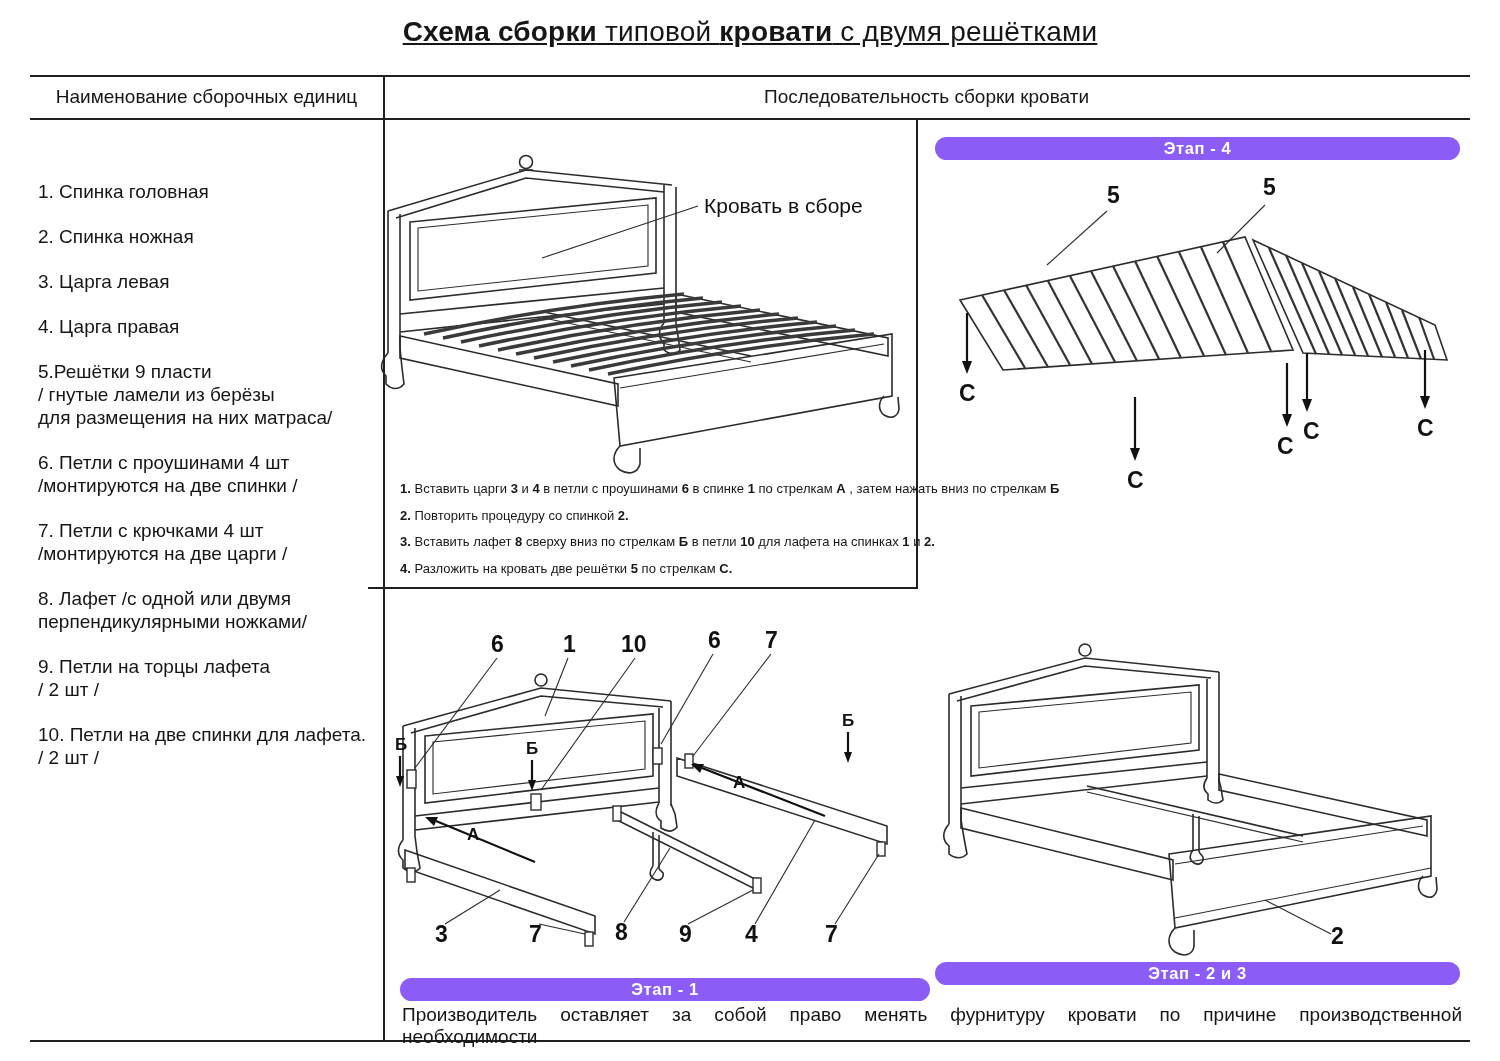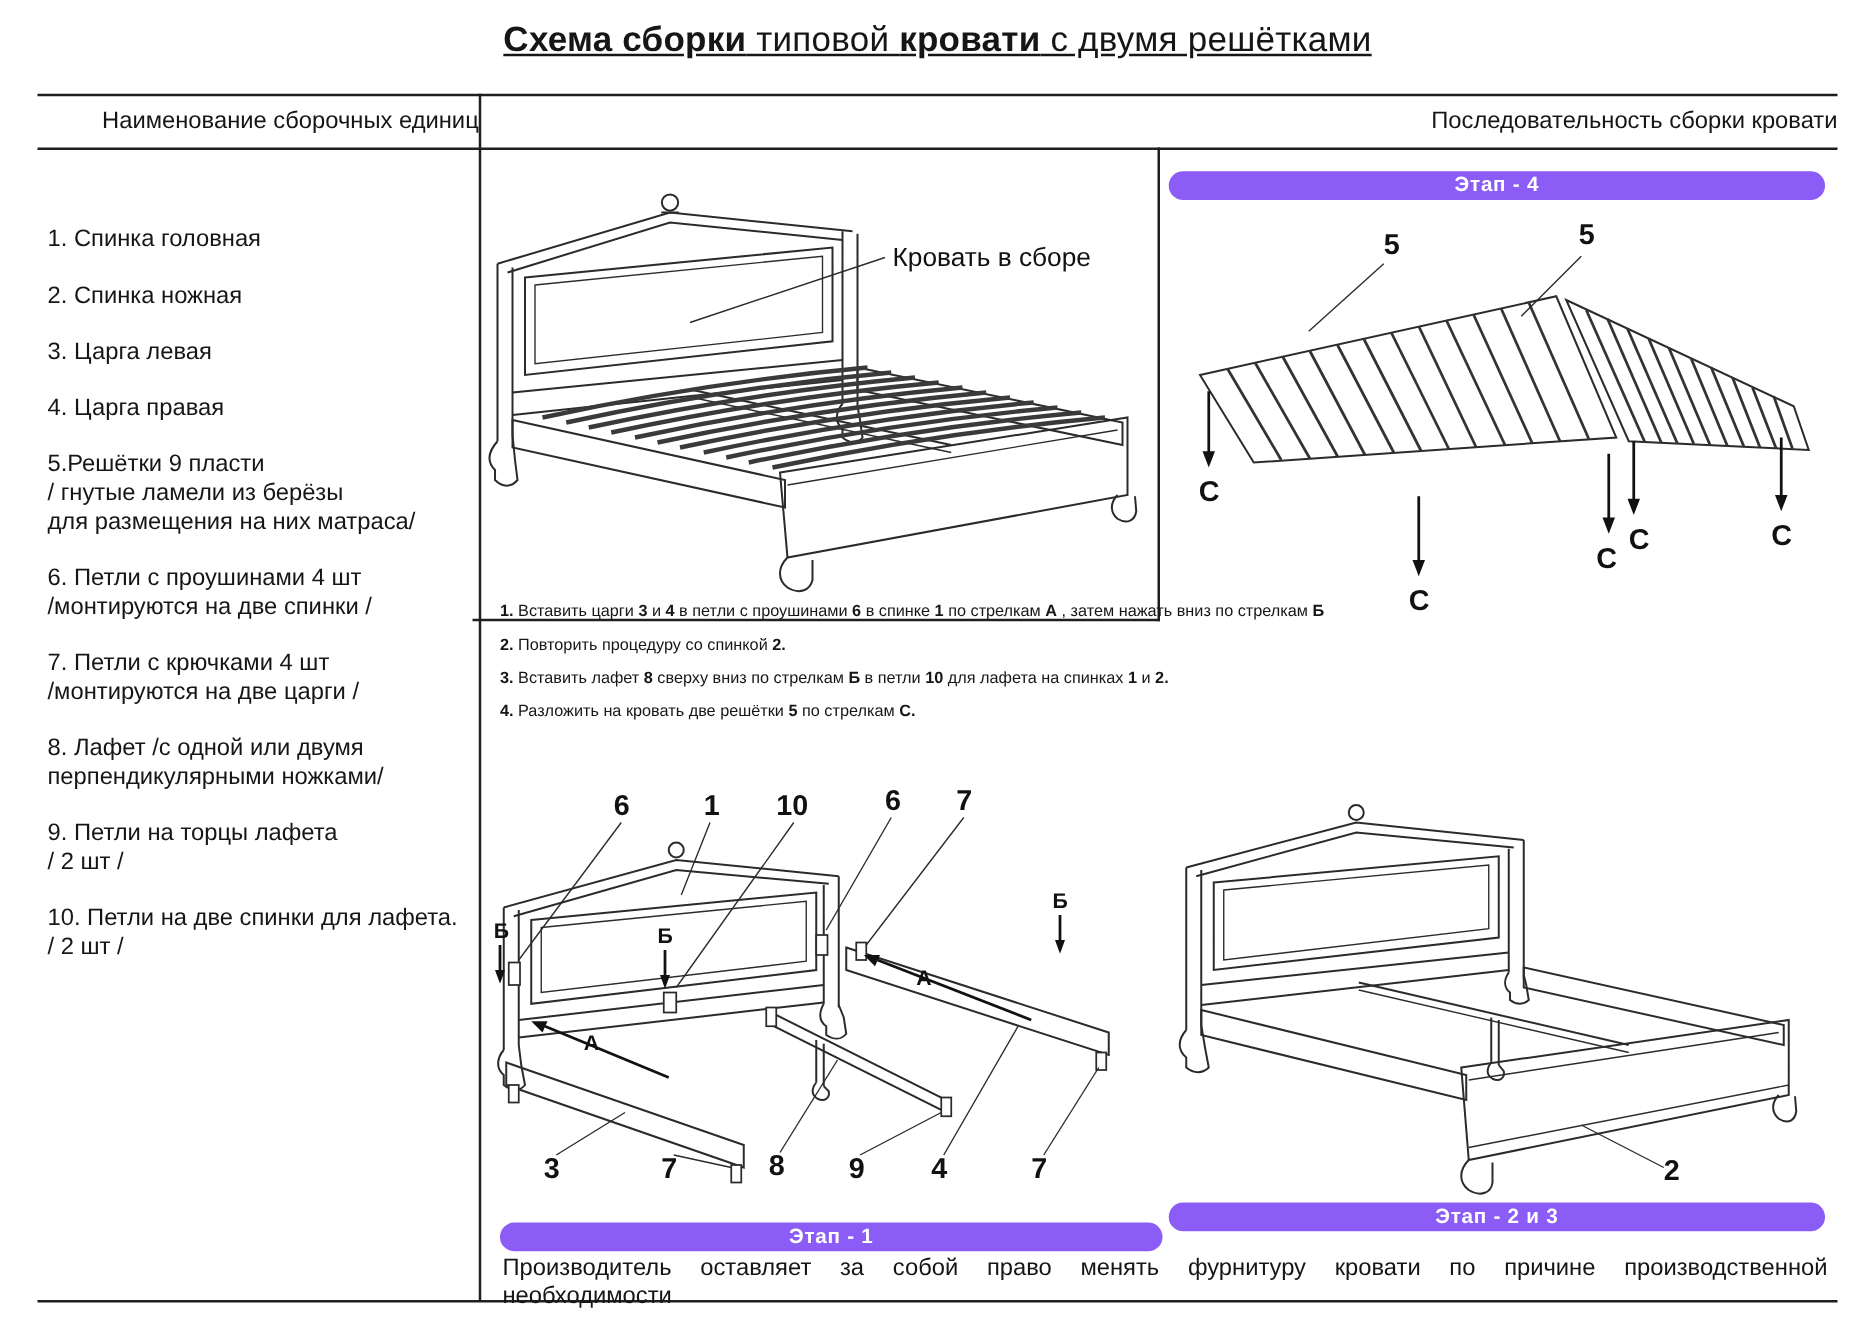--- a/index.html
+++ b/index.html
@@ -6,29 +6,29 @@
   body{
     width:1500px;height:1061px;position:relative;overflow:hidden;
     background:#ffffff;color:#161616;
     font-family:"Liberation Sans", sans-serif;
   }
   .abs{position:absolute;}
   .hline{position:absolute;border-top:2px solid #1f1f1f;height:0;}
   .vline{position:absolute;border-left:2px solid #1f1f1f;width:0;}
   .title{position:absolute;top:16px;left:0;width:100%;text-align:center;font-size:28px;letter-spacing:.2px;text-decoration:underline;}
   .b{font-weight:700;}
-  .colhead{position:absolute;top:86px;font-size:19px;text-align:right;}
+  .colhead{position:absolute;top:86px;font-size:19px;text-align:center;}
   .parts{position:absolute;left:38px;top:180px;width:344px;font-size:19px;line-height:23px;}
   .part{white-space:pre-line;margin-bottom:22px;}
   .bar{
     position:absolute;height:23px;background:#8b5cf6;border-radius:12px;
     color:#fff;font-weight:700;font-size:16.5px;display:flex;align-items:center;justify-content:center;
     letter-spacing:.6px;
   }
-  .assembled-box{position:absolute;left:378px;top:118px;width:550px;height:379px;
+  .assembled-box{position:absolute;left:368px;top:118px;width:550px;height:471px;
     border-right:2px solid #1f1f1f;border-bottom:2px solid #1f1f1f;box-sizing:border-box;}
   .instr{position:absolute;left:400px;top:476px;width:1062px;font-size:13px;line-height:26.5px;}
   .footer{position:absolute;left:402px;top:1004px;width:1060px;font-size:19px;
     text-align:justify;text-align-last:justify;word-spacing:4px;}
   svg{display:block;}
   svg *{vector-effect:none;}
   svg text{font-family:"Liberation Sans", sans-serif;fill:#111;}
   .lbl{font-weight:700;font-size:23px;}
   .lbl-s{font-weight:700;font-size:17px;}
   .callout-t{font-size:21px;font-weight:400;}

